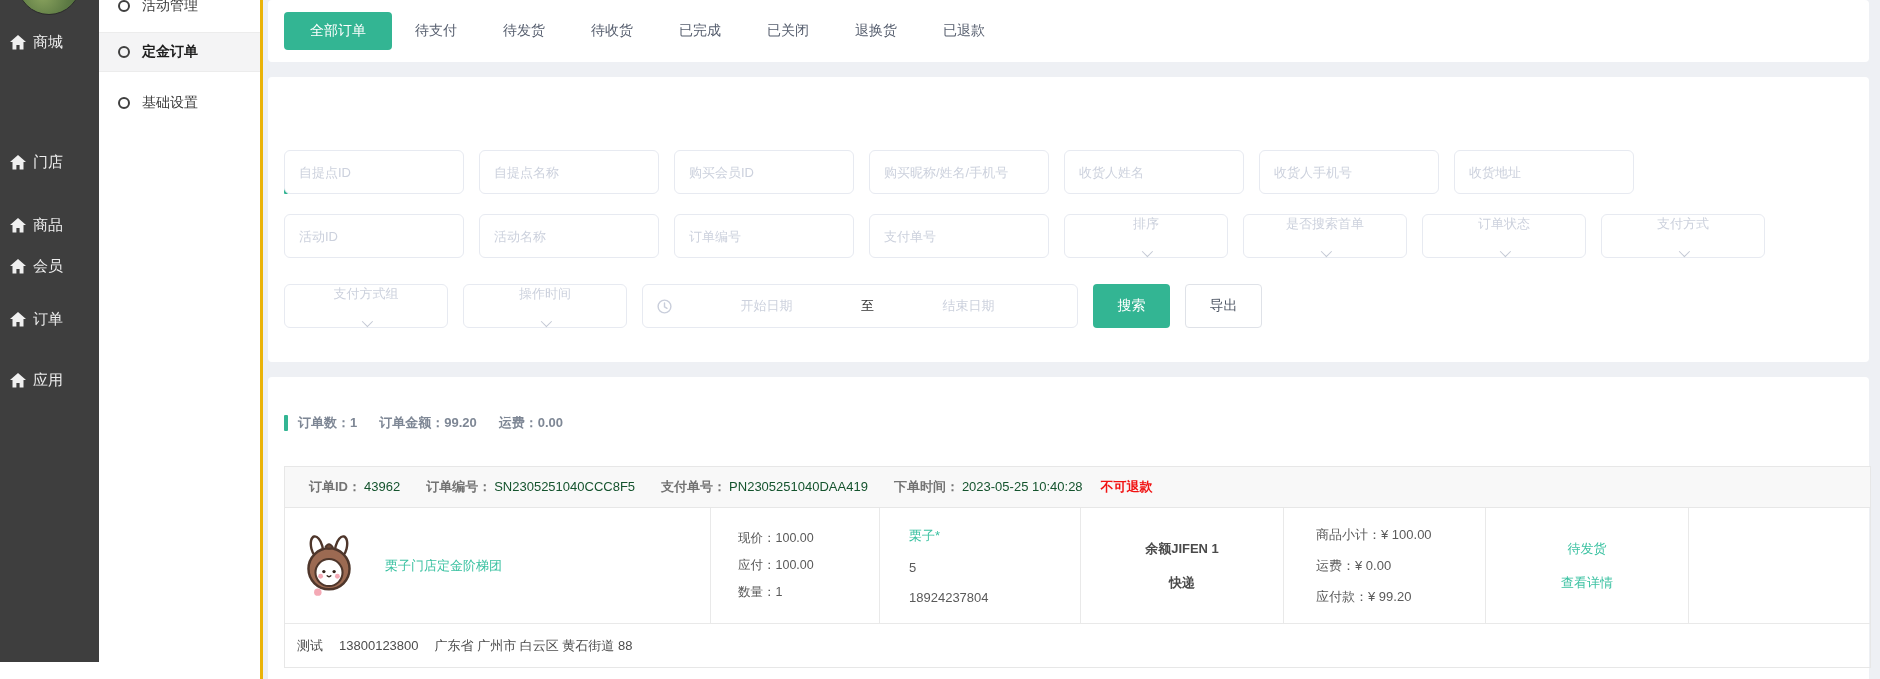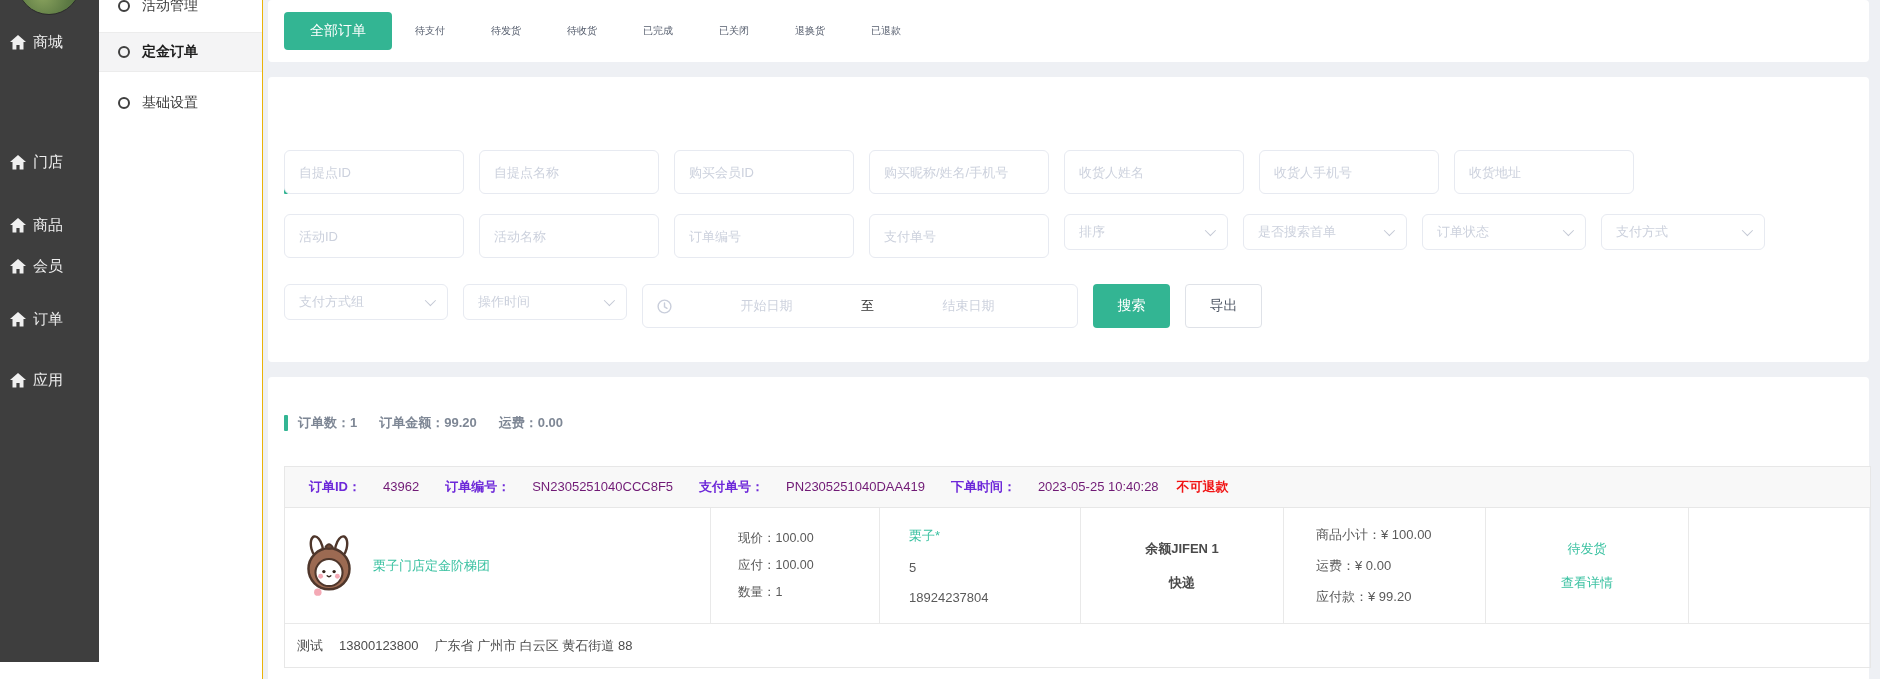--- a/index.html
+++ b/index.html
@@ -14,82 +14,82 @@
   .dark-sidebar { position:absolute; left:0; top:0; width:99px; height:662px; background:#3e3e3e; z-index:5; }
   .avatar { position:absolute; left:17px; top:-49px; width:64px; height:64px; border-radius:50%;
     background:radial-gradient(circle at 40% 70%, #8aa35e 0%, #5d7a44 45%, #3c5a33 100%);
     border:1px solid #2c2c2c; }
   .nav-item { position:absolute; left:10px; height:24px; display:flex; align-items:center; gap:7px;
     color:#ededed; font-size:15px; cursor:pointer; }
   .nav-item svg { flex:0 0 auto; }
 
   
   .sub-sidebar { position:absolute; left:99px; top:0; width:164px; height:679px; background:#fff;
-    border-right:1px solid #eab308; z-index:4; }
+    border-right:3px solid #eab308; z-index:4; }
   .sub-item { position:absolute; left:0; right:0; display:flex; align-items:center; gap:12px;
     padding-left:19px; font-size:14px; color:#3c3c3c; cursor:pointer; }
   .sub-item .ring { width:12px; height:12px; border:2px solid #3f3f3f; border-radius:50%; flex:0 0 auto; }
   .sub-item-1 { top:-20px; height:53px; border-bottom:1px solid #ececec; }
   .sub-item-2 { top:33px; height:39px; background:#f4f4f5; font-weight:bold; color:#1d1d1d;
     border-bottom:1px solid #ececec; }
   .sub-item-3 { top:72px; height:62px; }
 
   
   .card { position:absolute; left:268px; right:11px; background:#fff; border-radius:4px; }
   .tabs-card { top:0; height:62px; }
   .filter-card { top:77px; height:285px; }
   .orders-card { top:377px; height:312px; }
 
   
   .tabs-row { display:flex; align-items:center; height:100%; padding-left:16px; }
   .tab-active { width:108px; height:38px; border-radius:4px; background:var(--accent,#33b593);
     color:#fff; font-size:14px; display:flex; align-items:center; justify-content:center; cursor:pointer; }
-  .tab { padding:0 23px; font-size:10px; color:#565e6e; cursor:pointer; }
+  .tab { padding:0 23px; font-size:14px; color:#565e6e; cursor:pointer; }
 
   
   .sec-title { position:absolute; left:16px; display:flex; align-items:center; gap:10px; }
   .sec-bar { width:4px; height:16px; border-radius:1px; background:var(--accent,#33b593); }
   .sec-text { font-size:14px; font-weight:bold; color:#1c2438; }
   .filter-title { top:100px; }
   .frow { position:absolute; left:16px; display:flex; gap:15px; }
   .frow1 { top:73px; } .frow2 { top:137px; } .frow3 { top:207px; }
   .inp { width:180px; height:44px; border:1px solid #e7eaf1; border-radius:6px; padding:0 14px;
     font-size:13px; color:#333; background:#fff; outline:none; font-family:inherit; }
   .inp::placeholder { color:#ccd1dd; opacity:1; }
-  .sel { width:164px; height:36px; border:1px solid #e7eaf1; border-radius:6px; background:#fff;
-    display:flex; align-items:center; justify-content:space-between; padding:0 14px; cursor:pointer; }
+  .sel { width:164px; height:44px; border:1px solid #e7eaf1; border-radius:6px; background:#fff;
+    display:flex; align-items:center; justify-content:space-between; padding:0 14px; cursor:pointer;flex-direction:column; }
   .sel .ph { font-size:13px; color:#ccd1dd; }
   .chev { width:8px; height:8px; border-right:1.5px solid #c3c8d4; border-bottom:1.5px solid #c3c8d4;
     transform:rotate(45deg) translateY(-2px); flex:0 0 auto; }
   .datebox { width:436px; height:44px; border:1px solid #e7eaf1; border-radius:6px; background:#fff;
     display:flex; align-items:center; padding:0 14px; }
   .datebox .dph { flex:1; text-align:center; font-size:13px; color:#ccd1dd; cursor:text; }
   .datebox .dto { font-size:13px; color:#333; }
   .btn { height:44px; width:77px; border-radius:4px; font-size:14px; display:flex; align-items:center;
     justify-content:center; cursor:pointer; }
   .btn-search { background:var(--accent,#33b593); color:#fff; }
   .btn-export { background:#fff; border:1px solid #dfe2e8; color:#525a68; }
 
   
   .summary { top:37px; }
   .summary-items { display:flex; gap:22px; }
   .summary-items span { font-size:13px; font-weight:bold; color:#7e8795; }
 
   .otable { position:absolute; left:16px; right:-2px; top:89px; border:1px solid #e7e7e7; }
   .ohead { height:41px; background:#f8f8f8; border-bottom:1px solid #e7e7e7; display:flex;
     align-items:center; padding-left:24px; gap:26px; font-size:13px; }
-  .hpair .hl { font-weight:bold; color:#6d28d9; }
-  .hpair .hv { color:#701a75; margin-left:22px; }
+  .hpair .hl { font-weight:bold; color:#737373; }
+  .hpair .hv { color:#14532d; margin-left:3px; }
   .obadge { color:var(--danger,#f11212); font-weight:bold; margin-left:-8px; }
 
   .orow { display:flex; height:115px; }
   .c { border-right:1px solid #e9e9e9; height:100%; }
   .c7 { flex:1; border-right:none; }
   .c1 { width:426px; display:flex; align-items:center; padding-left:16px; }
-  .pname { margin-left:16px; font-size:13px; color:var(--link,#3cc2a2); cursor:pointer; }
+  .pname { margin-left:28px; font-size:13px; color:var(--link,#3cc2a2); cursor:pointer; }
   .c2 { width:169px; display:flex; flex-direction:column; justify-content:center; gap:10px;
     padding-left:27px; font-size:12.5px; color:#5a5a5a; }
   .c3 { width:201px; display:flex; flex-direction:column; justify-content:center; gap:15px;
     padding-left:29px; font-size:13px; color:#5a5a5a; }
   .c3 .bname { color:var(--link,#3cc2a2); }
   .c4 { width:203px; display:flex; flex-direction:column; align-items:center; justify-content:center;
     gap:16px; font-size:13px; font-weight:bold; color:#4a4a4a; }
   .c5 { width:202px; display:flex; flex-direction:column; justify-content:center; gap:13px;
     padding-left:32px; font-size:13px; color:#5a5a5a; }
   .c6 { width:203px; display:flex; flex-direction:column; align-items:center; justify-content:center;

